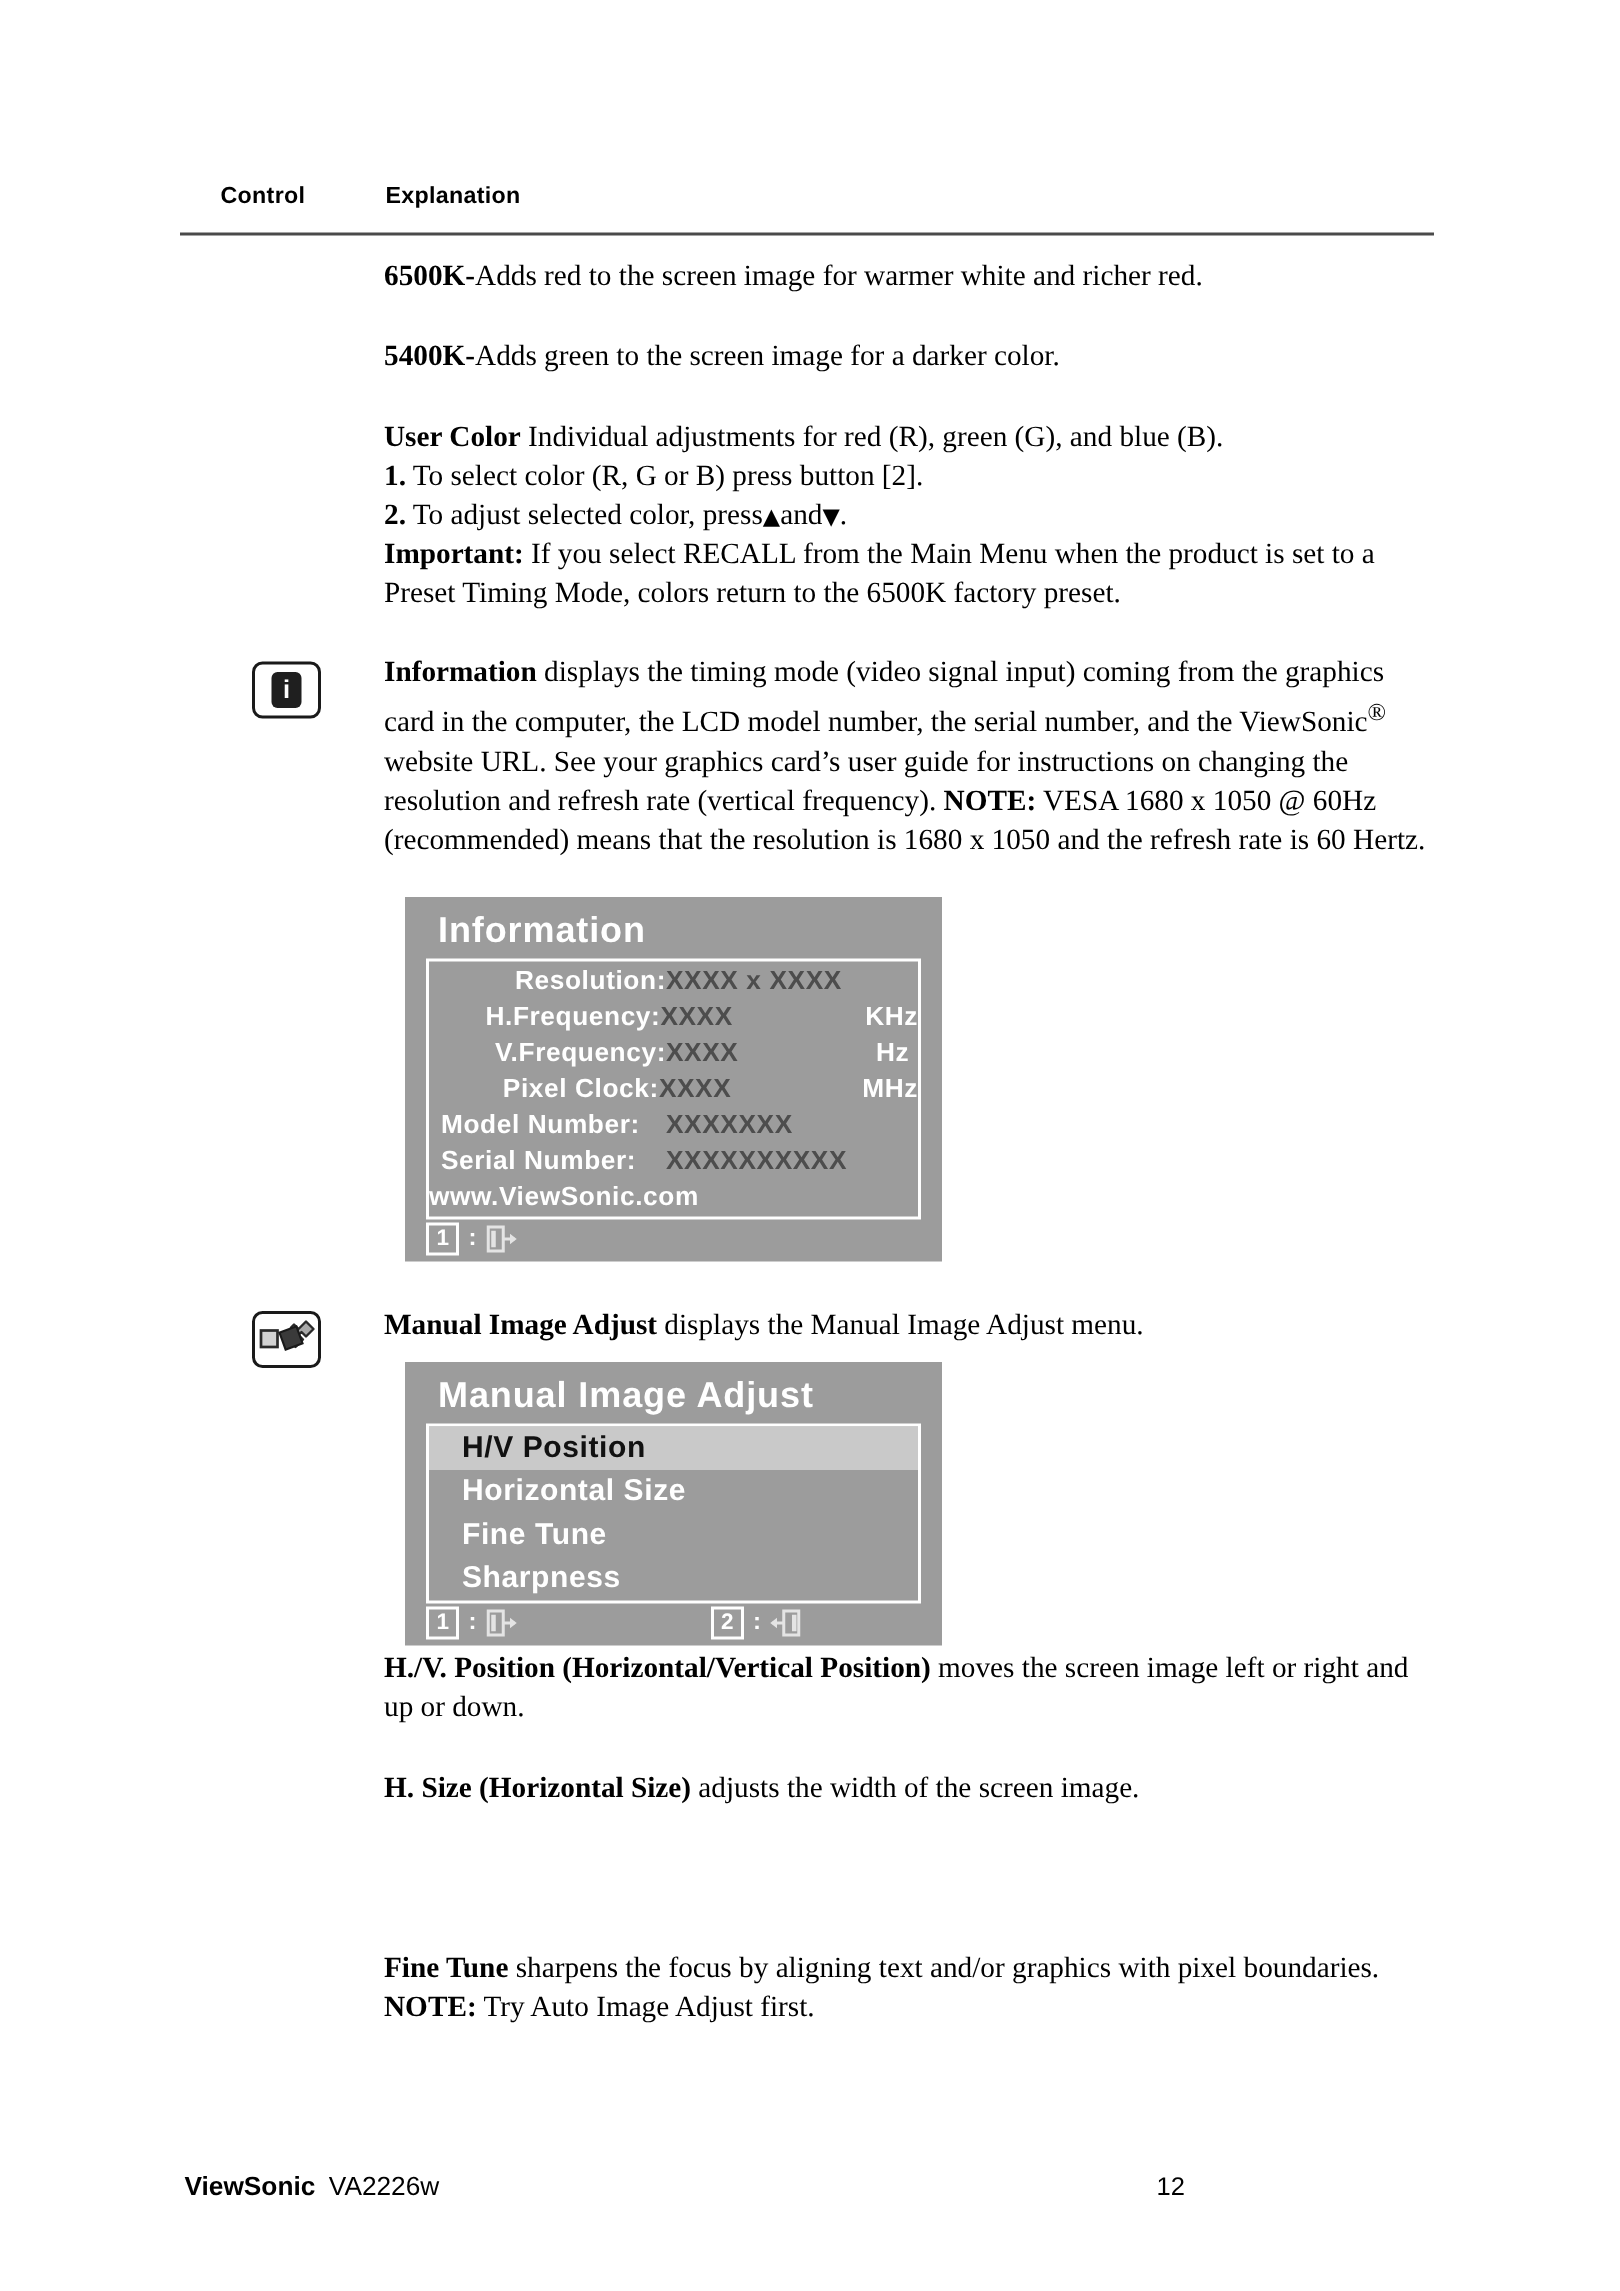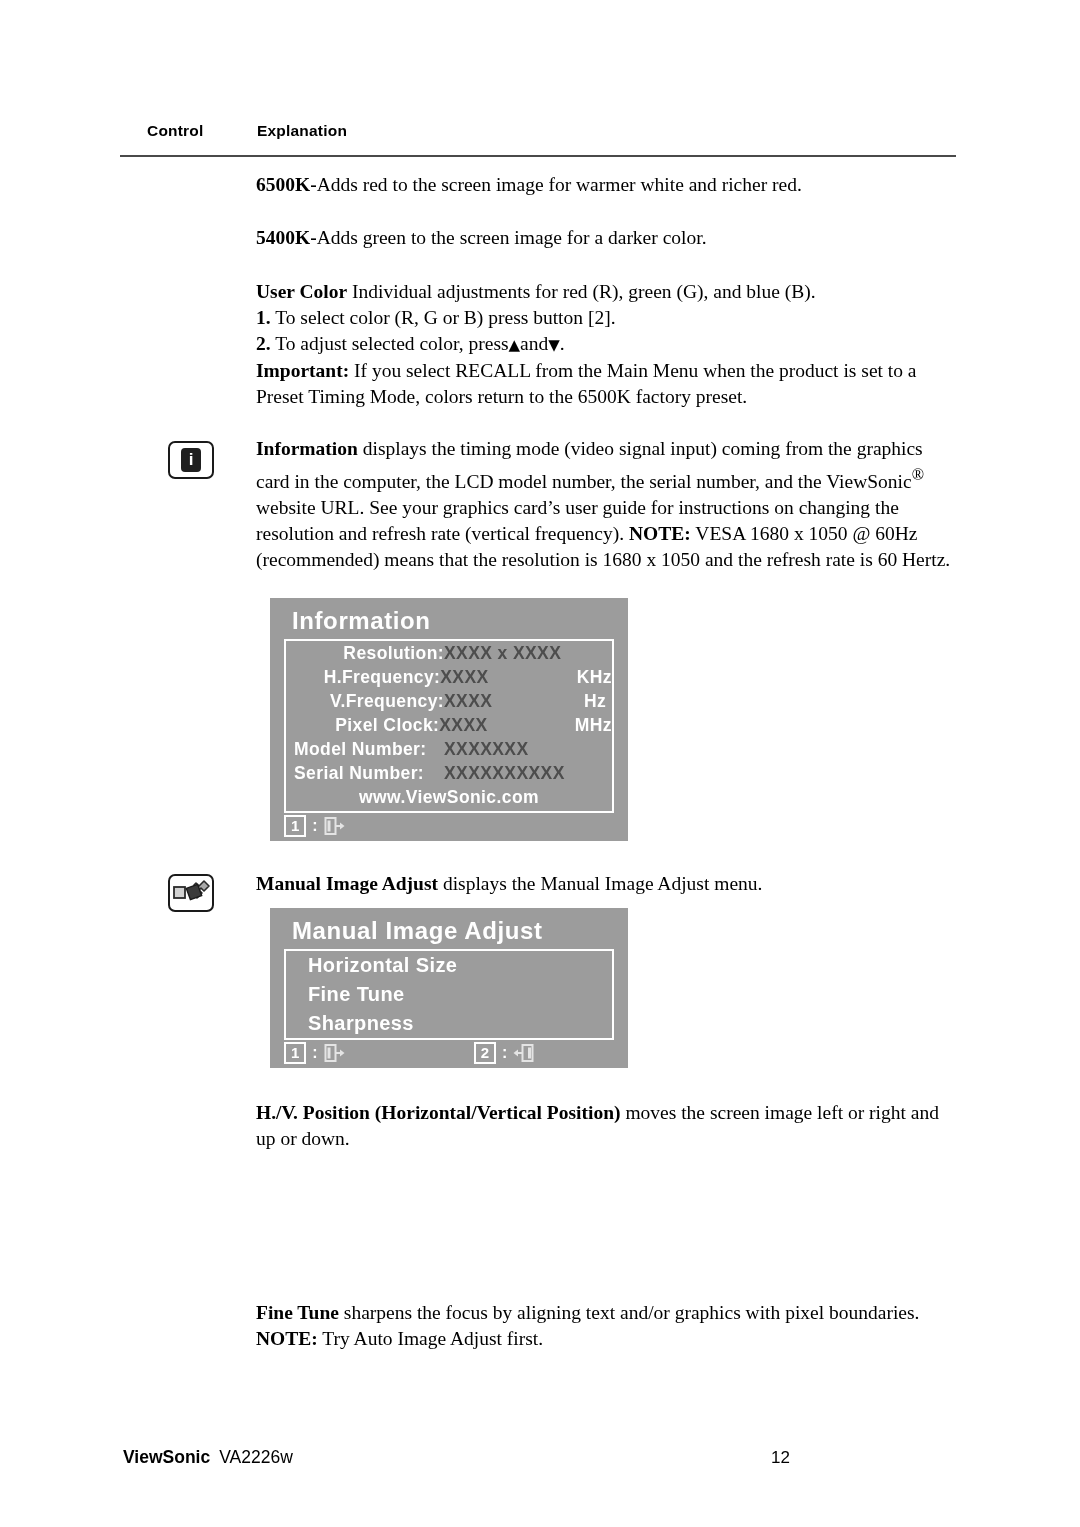--- a/index.html
+++ b/index.html
@@ -117,21 +117,21 @@
     padding: 1.5px 0 1.5px 8px;
     white-space: pre;
   }
   .osd-label { color: #ffffff; }
   .osd-value { color: #4d4d4d; }
   .osd-unit { color: #ffffff; }
   .w-res-label { width: 150px; text-align: right; }
   .w-res-value { width: 140px; }
   .w-mod-label { width: 150px; }
   .osd-center {
-    text-align: center;
+    text-align: left;
     color: #ffffff;
     font-weight: bold;
     font-size: 17.5px;
     letter-spacing: 0.4px;
     padding: 1.5px 0 3px 0;
   }
 
   
   .osd-menu-row {
     font-weight: bold;
@@ -284,20 +284,21 @@
     </svg>
   </div>
 
   <div class="para" style="top:871px;">
     <b>Manual Image Adjust</b><span> displays the Manual Image Adjust menu.</span>
   </div>
 
   <div class="osd" style="top:908px; width:358px;">
     <div class="osd-title">Manual Image Adjust</div>
     <div class="osd-box">
+      <div class="osd-menu-row selected">H/V Position</div>
       <div class="osd-menu-row">Horizontal Size</div>
       <div class="osd-menu-row">Fine Tune</div>
       <div class="osd-menu-row">Sharpness</div>
     </div>
     <div class="osd-status">
       <span class="key-box">1</span>
       <span class="key-colon">:</span>
       <svg width="22" height="20" viewBox="0 0 22 20">
         <rect x="1.5" y="2" width="10" height="16" fill="none" stroke="#e4e4e4" stroke-width="2"></rect>
         <rect x="3.5" y="4.5" width="3" height="11" fill="#e4e4e4"></rect>
@@ -315,20 +316,23 @@
         <path d="M10 10 H2" stroke="#e4e4e4" stroke-width="2" fill="none"></path>
         <path d="M5 6.5 L0.5 10 L5 13.5 Z" fill="#e4e4e4"></path>
       </svg>
     </div>
   </div>
 
   <div class="para" style="top:1100px;">
     <b>H./V. Position (Horizontal/Vertical Position)</b><span> moves the screen image left or right and up or down.</span>
   </div>
 
+  <div class="para" style="top:1180px;">
+    <b>H. Size (Horizontal Size)</b><span> adjusts the width of the screen image.</span>
+  </div>
 
   <div class="para" style="top:1300px;">
     <span><b>Fine Tune</b><span> sharpens the focus by aligning text and/or graphics with pixel boundaries.</span></span>
     <div><b>NOTE:</b><span> Try Auto Image Adjust first.</span></div>
   </div>
 
 
   <div class="footer-brand">
     <b>ViewSonic</b><span class="footer-model">VA2226w</span>
   </div>

